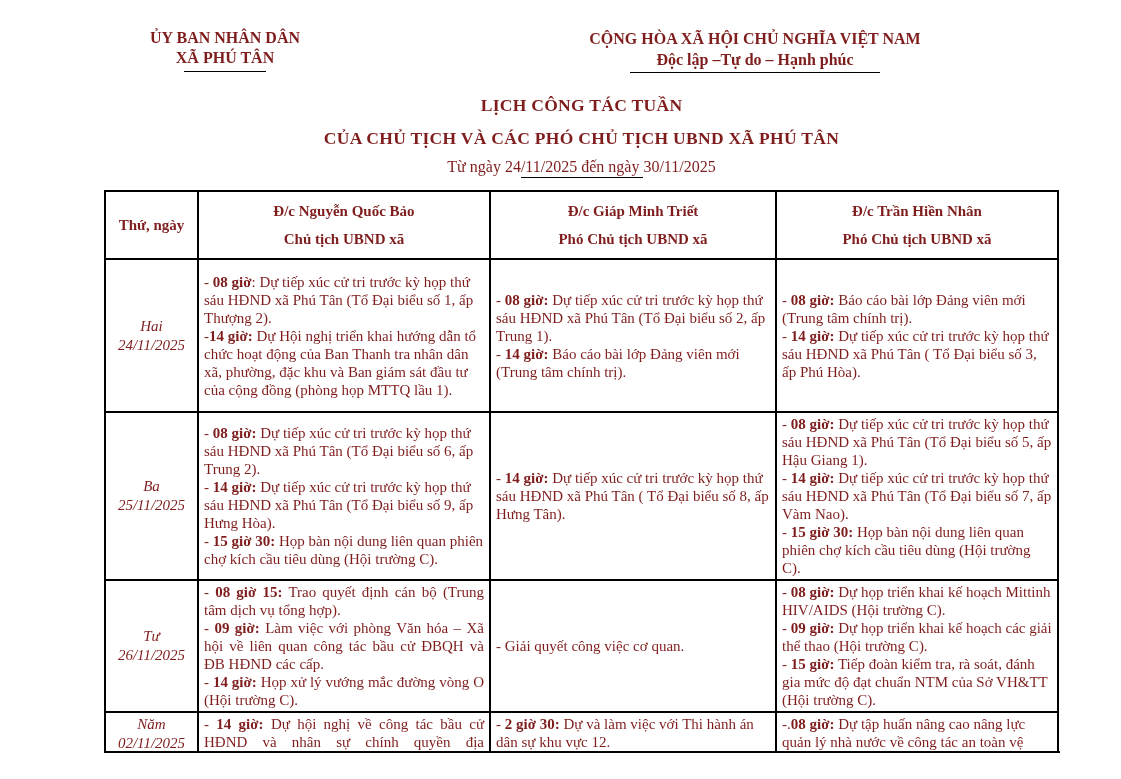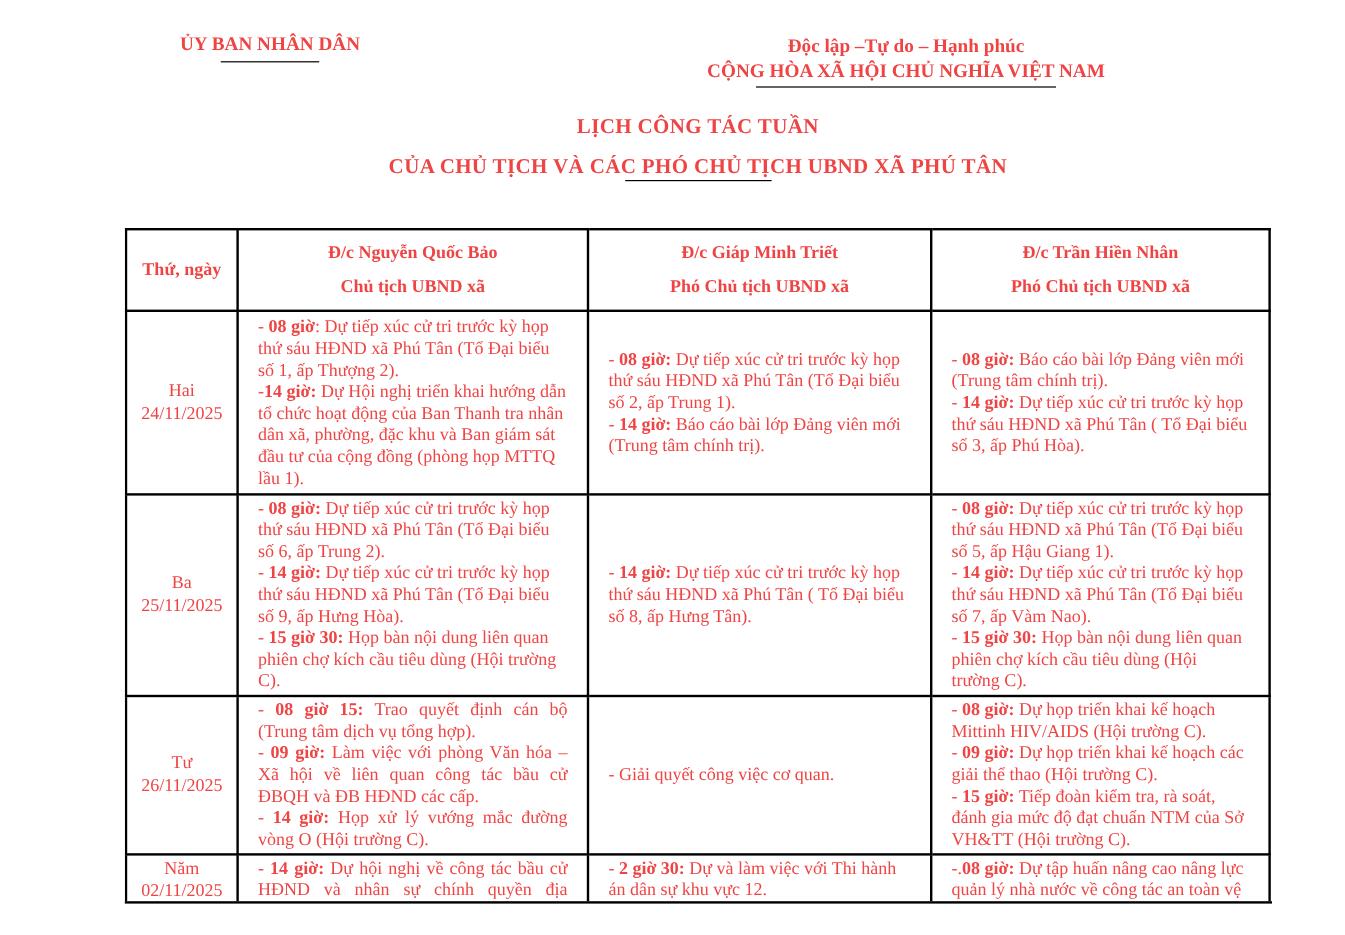--- a/index.html
+++ b/index.html
@@ -1,18 +1,18 @@
 <!DOCTYPE html>
 <html><head>
 <meta charset="utf-8">
 <style>
   html,body {margin:0; padding:0; background:#fff;}
   .page {
     position:relative; width:1121px; height:779px; background:#ffffff;
-    font-family:"Liberation Serif","DejaVu Serif",serif; color:#ef4444;
+    font-family:"Liberation Serif","DejaVu Serif",serif; color:#7f1d1d;
     overflow:hidden;
   }
   
   .org {position:absolute; left:105px; top:28px; width:240px; text-align:center;
         font-weight:bold; font-size:16px; line-height:20px;}
   .national {position:absolute; left:565px; top:28px; width:380px; text-align:center;
         font-weight:bold; font-size:16px; line-height:21px;}
   .rule {border-top:1.6px solid #000; height:0;}
   .rule-org {width:82px; margin:3px auto 0;}
   .rule-nat {width:250px; margin:2px auto 0;}
@@ -27,46 +27,48 @@
                overflow:hidden; border-bottom:2px solid #000;}
   table {border-collapse:collapse; table-layout:fixed; width:953px;}
   th, td {border:2px solid #000; overflow:hidden;}
   thead tr {height:68px;}
   tbody tr:nth-child(1){height:153px;}
   tbody tr:nth-child(2){height:164px;}
   tbody tr:nth-child(3){height:132px;}
   tbody tr:nth-child(4){height:130px;}
   th {font-size:15px; font-weight:bold; text-align:center; vertical-align:middle; padding:2px;}
   th .role {margin-top:11px;}
-  td.day {text-align:center; vertical-align:middle; font-size:15px; line-height:19px; padding:2px;}
-  td.sched {vertical-align:middle; font-size:15px; line-height:18px; padding:2px 16px; text-align:left;}
+  td.day {text-align:center; vertical-align:middle; font-size:15px; line-height:19px; padding:2px;font-style:italic;}
+  td.sched {vertical-align:middle; font-size:15px; line-height:18px; padding:2px 5px; text-align:left;}
   tbody tr:last-child td {vertical-align:top;}
   td.sched p {margin:0;}
   td.sched.j {text-align:justify;margin-left:29px;}
   td.sched.jl {text-align:justify; text-align-last:justify;}
 </style>
 </head>
 <body>
 
 <div class="page">
 
   <div class="org">
     <div>ỦY BAN NHÂN DÂN</div>
+    <div>XÃ PHÚ TÂN</div>
     <div class="rule rule-org"></div>
   </div>
 
   <div class="national">
+    <div>CỘNG HÒA XÃ HỘI CHỦ NGHĨA VIỆT NAM</div>
     <div>Độc lập –Tự do – Hạnh phúc</div>
-    <div>CỘNG HÒA XÃ HỘI CHỦ NGHĨA VIỆT NAM</div>
     <div class="rule rule-nat"></div>
   </div>
 
   <div class="doc-title">
     <div class="t1">LỊCH CÔNG TÁC TUẦN</div>
     <div class="t2">CỦA CHỦ TỊCH VÀ CÁC PHÓ CHỦ TỊCH UBND XÃ PHÚ TÂN</div>
+    <div class="t3">Từ ngày 24/11/2025 đến ngày 30/11/2025</div>
     <div class="rule rule-date"></div>
   </div>
 
   <div class="table-clip">
     <table>
       <colgroup>
         <col style="width:93px">
           <col style="width:292px">
           <col style="width:286px">
           <col style="width:282px">

